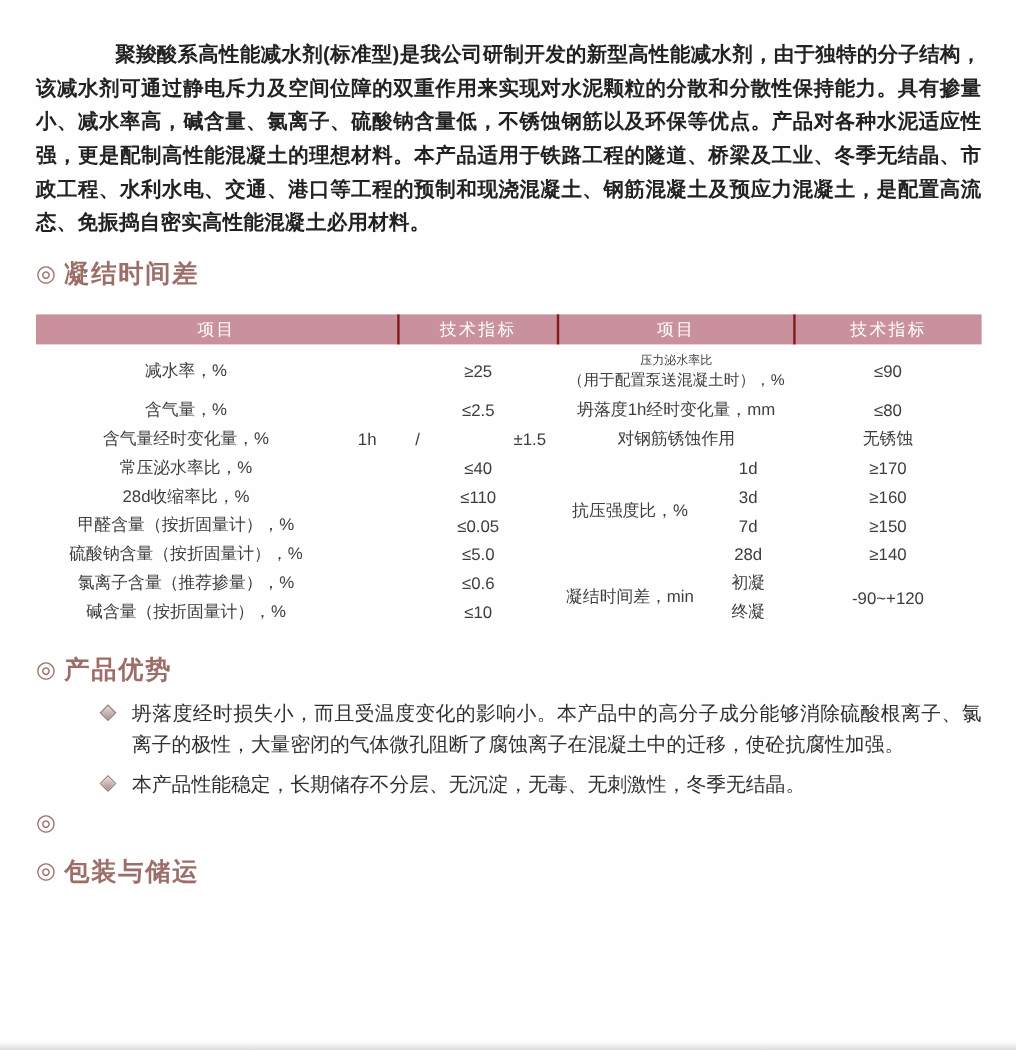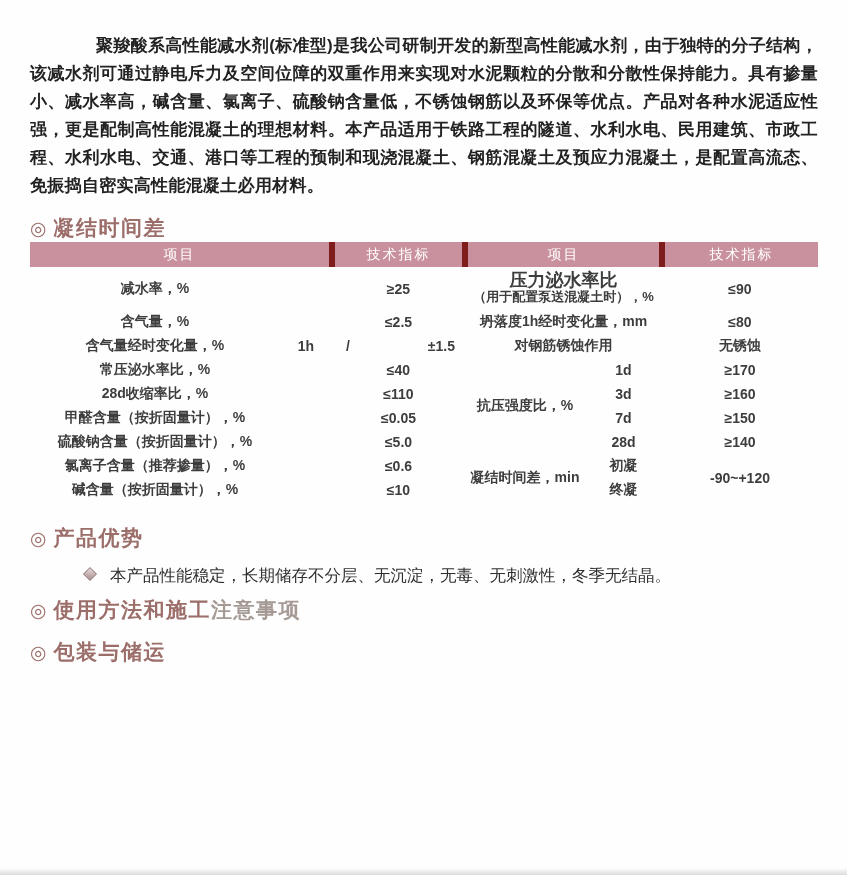--- a/index.html
+++ b/index.html
@@ -23,36 +23,35 @@
     letter-spacing:1.5px;display:flex;align-items:center;gap:7px;
   }
   h2.sec .marker{font-size:19px;font-weight:normal;letter-spacing:0;}
   h2.sec.adv{margin-top:22px;}
   h2.sec.use{margin-top:8px;}
   h2.sec.pack{margin-top:14px;}
   .faded{color:#a59a93;}
 
   
   table.perf{
-    margin-top:0;border-collapse:collapse;table-layout:fixed;
+    margin-top:20px;border-collapse:collapse;table-layout:fixed;
     width:788px;font-size:14px;color:#3d3d3d;
   }
   table.perf th{
     background:#c9919d;color:#fff;font-weight:normal;font-size:14px;
-    height:25px;padding:0;border-left:6px solid #7f1d1d;letter-spacing:2px;
+    height:25px;padding:0;border-left:2px solid #7f1d1d;letter-spacing:2px;
   }
   table.perf th:first-child{border-left:none;}
   table.perf td{
     text-align:center;vertical-align:middle;height:24px;padding:0;
     white-space:nowrap;
-    font-weight:bold;
   }
   tr.tall td{height:43px;}
   .lbl2{font-size:13px;line-height:16px;white-space:nowrap;}
-  .lbl1{font-size:18px;line-height:17px;}
+  .lbl1{font-size:10px;line-height:17px;}
   .split{display:flex;justify-content:space-between;padding:0 10px 0 14px;}
 
   
   .blist{margin:10px 0 0;}
   .bitem{
     position:relative;padding-left:80px;margin:0 0 7px;
     font-size:16.5px;line-height:26px;text-align:justify;color:#2f2f2f;
   }
   .diamond{
     position:absolute;left:56px;top:8px;width:8px;height:8px;
@@ -68,21 +67,21 @@
     position:absolute;left:0;bottom:0;width:100%;height:7px;
     background:linear-gradient(to bottom,rgba(200,200,200,0),#c9c9c9);
     opacity:.65;
   }
 </style>
 </head>
 <body>
 
 <div class="page">
 
-  <p class="intro">聚羧酸系高性能减水剂(标准型)是我公司研制开发的新型高性能减水剂，由于独特的分子结构，该减水剂可通过静电斥力及空间位障的双重作用来实现对水泥颗粒的分散和分散性保持能力。具有掺量小、减水率高，碱含量、氯离子、硫酸钠含量低，不锈蚀钢筋以及环保等优点。产品对各种水泥适应性强，更是配制高性能混凝土的理想材料。本产品适用于铁路工程的隧道、水利水电、民用建筑、市政工程、水利水电、交通、港口等工程的预制和现浇混凝土、钢筋混凝土及预应力混凝土，是配置高流态、免振捣自密实高性能混凝土必用材料。</p>
+  <p class="intro">聚羧酸系高性能减水剂(标准型)是我公司研制开发的新型高性能减水剂，由于独特的分子结构，该减水剂可通过静电斥力及空间位障的双重作用来实现对水泥颗粒的分散和分散性保持能力。具有掺量小、减水率高，碱含量、氯离子、硫酸钠含量低，不锈蚀钢筋以及环保等优点。产品对各种水泥适应性强，更是配制高性能混凝土的理想材料。本产品适用于铁路工程的隧道、桥梁及工业、冬季无结晶、市政工程、水利水电、交通、港口等工程的预制和现浇混凝土、钢筋混凝土及预应力混凝土，是配置高流态、免振捣自密实高性能混凝土必用材料。</p>
 
   <h2 class="sec">
     <span class="marker">◎</span>
     <span>凝结时间差</span>
   </h2>
 
   <table class="perf">
     <colgroup>
       <col style="width:250px">
         <col style="width:52px">
@@ -173,28 +172,31 @@
   </tbody>
     </table>
 
   <h2 class="sec adv">
     <span class="marker">◎</span>
     <span>产品优势</span>
   </h2>
   <div class="blist">
     <div class="bitem">
       <span class="diamond"></span>
+      <span>坍落度经时损失小，而且受温度变化的影响小。本产品中的高分子成分能够消除硫酸根离子、氯离子的极性，大量密闭的气体微孔阻断了腐蚀离子在混凝土中的迁移，使砼抗腐性加强。</span>
+    </div>
+    <div class="bitem">
+      <span class="diamond"></span>
       <span>本产品性能稳定，长期储存不分层、无沉淀，无毒、无刺激性，冬季无结晶。</span>
     </div>
   </div>
 
   <div class="use">
     <h2 class="sec use">
       <span class="marker">◎</span>
-      <span><span>使用方法和施工</span><span class="faded">注意事项</span></span>
     </h2>
   </div>
 
   <h2 class="sec pack">
     <span class="marker">◎</span>
     <span>包装与储运</span>
   </h2>
 
 </div>
 

